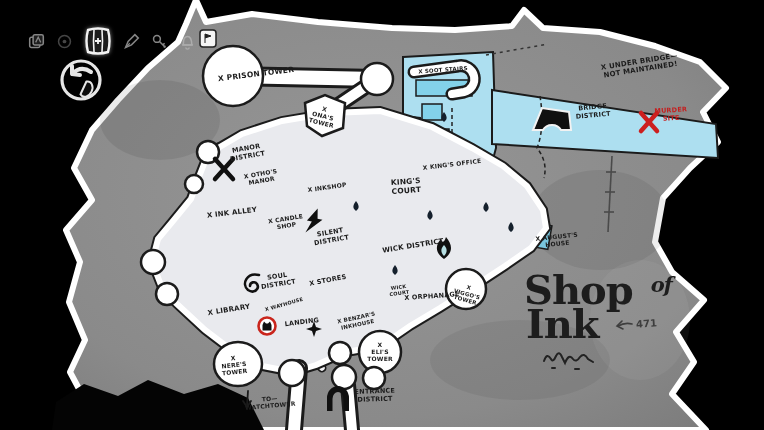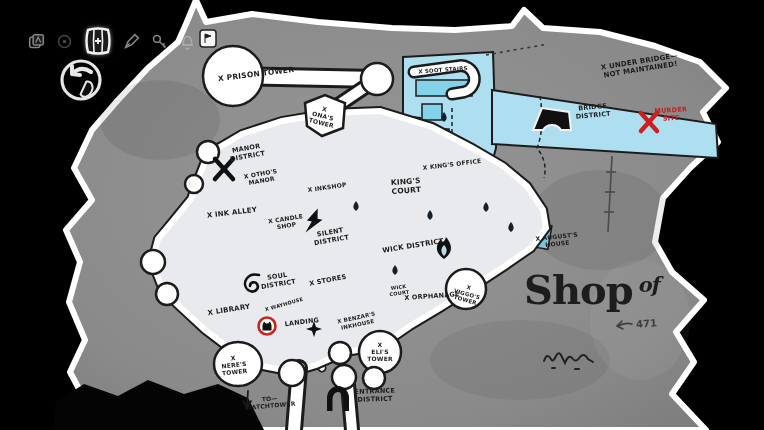--- a/index.html
+++ b/index.html
@@ -13,21 +13,21 @@
   
   .toolbar{position:absolute;left:28px;top:26px;display:flex;align-items:center;gap:11px;}
   .tb{width:17px;height:17px;opacity:.72;}
   .tb.dim{opacity:.45;}
   .tb.sel{width:28px;height:30px;opacity:1;filter:drop-shadow(0 0 2px rgba(255,255,255,.5));}
   .back{position:absolute;left:57px;top:57px;width:50px;height:50px;}
   
   .title{position:absolute;left:524px;top:272px;color:#1d1d1d;width:170px;}
   .title .l1{font:700 40px "DejaVu Serif",serif;letter-spacing:-1px;line-height:.8;}
   .title .l2{font:700 40px "DejaVu Serif",serif;letter-spacing:-1px;line-height:.9;margin-left:2px;}
-  .title .of{font:italic 700 21px "DejaVu Serif",serif;vertical-align:12px;margin-left:6px;}
+  .title .of{font:italic 700 21px "DejaVu Serif",serif;vertical-align:12px;margin-left:18px;}
   .annotation{position:absolute;left:636px;top:318px;font:700 10px "DejaVu Sans",sans-serif;
               color:#3d3d3d;transform:rotate(-4deg);}
 </style>
 </head>
 <body>
 
 <div class="stage">
 
 <svg class="map" width="764" height="430" viewBox="0 0 764 430">
   <defs>
@@ -342,16 +342,17 @@
 <svg class="back" viewBox="0 0 50 50">
   <circle cx="24" cy="23" r="19" fill="none" stroke="#e6e6e6" stroke-width="3.2"></circle>
   <path d="M 34,15 Q 24,8 15,17 M 15,17 L 15,9 M 15,17 L 23,18" fill="none" stroke="#e6e6e6" stroke-width="4" stroke-linecap="round"></path>
   <g transform="translate(31,33) rotate(25)">
     <path d="M -5,-7 A 6,8 0 1 1 -5,7 Z M -5,-7 L -5,7" fill="#0d0d0d" stroke="#e6e6e6" stroke-width="2"></path>
   </g>
 </svg>
 
 <div class="title">
   <div class="l1"><span>Shop</span><span class="of">of</span></div>
+  <div class="l2">Ink</div>
 </div>
 <div class="annotation">471</div>
 
 </div>
 
 </body></html>

